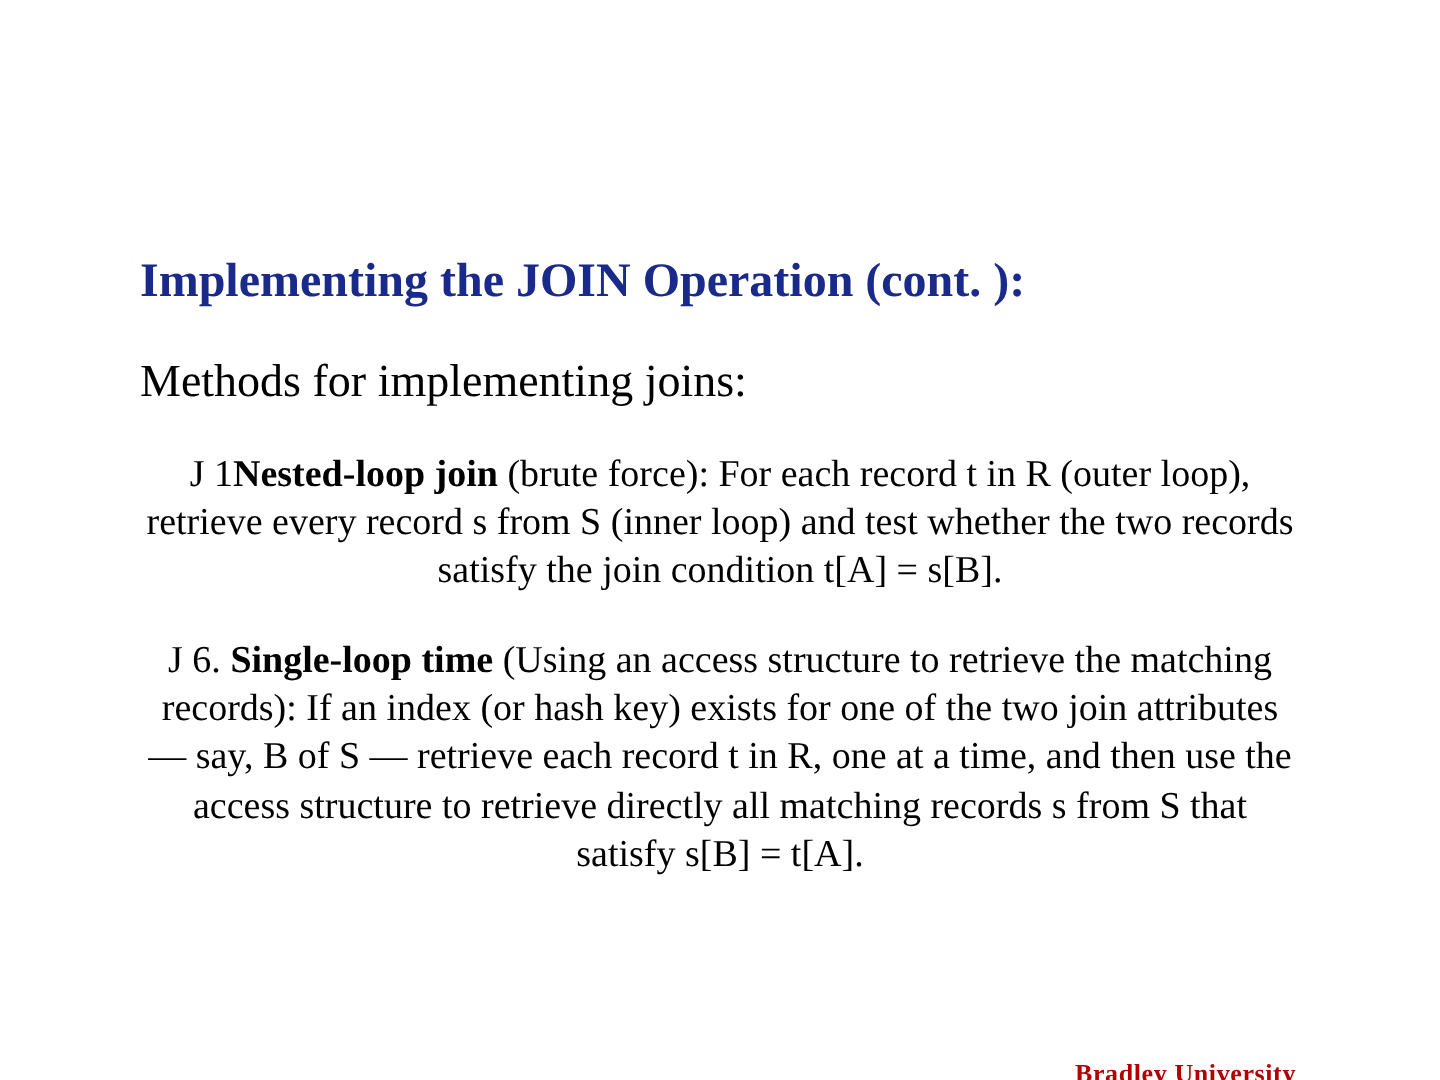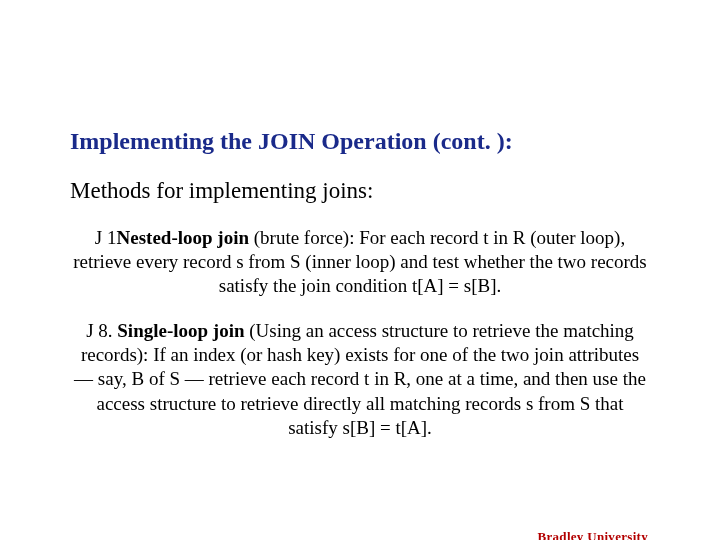--- a/index.html
+++ b/index.html
@@ -60,18 +60,18 @@
 
   <h1 class="title">Implementing the JOIN Operation (cont. ):</h1>
 
   <div class="subtitle">Methods for implementing joins:</div>
 
   <p class="para">
     <span>J 1</span><span class="bold">Nested-loop join</span><span> (brute force): For each record t in R (outer loop), retrieve every record s from S (inner loop) and test whether the two records satisfy the join condition t[A] = s[B].</span>
   </p>
 
   <p class="para">
-    <span>J 8. </span><span class="bold">Single-loop join</span><span> (Using an access structure to retrieve the matching records): If an index (or hash key) exists for one of the two join attributes — say, B of S — retrieve each record t in R, one at a time, and then use the access structure to retrieve directly all matching records s from S that satisfy s[B] = t[A].</span>
+    <span>J 6. </span><span class="bold">Single-loop time</span><span> (Using an access structure to retrieve the matching records): If an index (or hash key) exists for one of the two join attributes — say, B of S — retrieve each record t in R, one at a time, and then use the access structure to retrieve directly all matching records s from S that satisfy s[B] = t[A].</span>
   </p>
 
   <div class="footer-logo">Bradley University</div>
 
 </div>
 
 </body></html>

